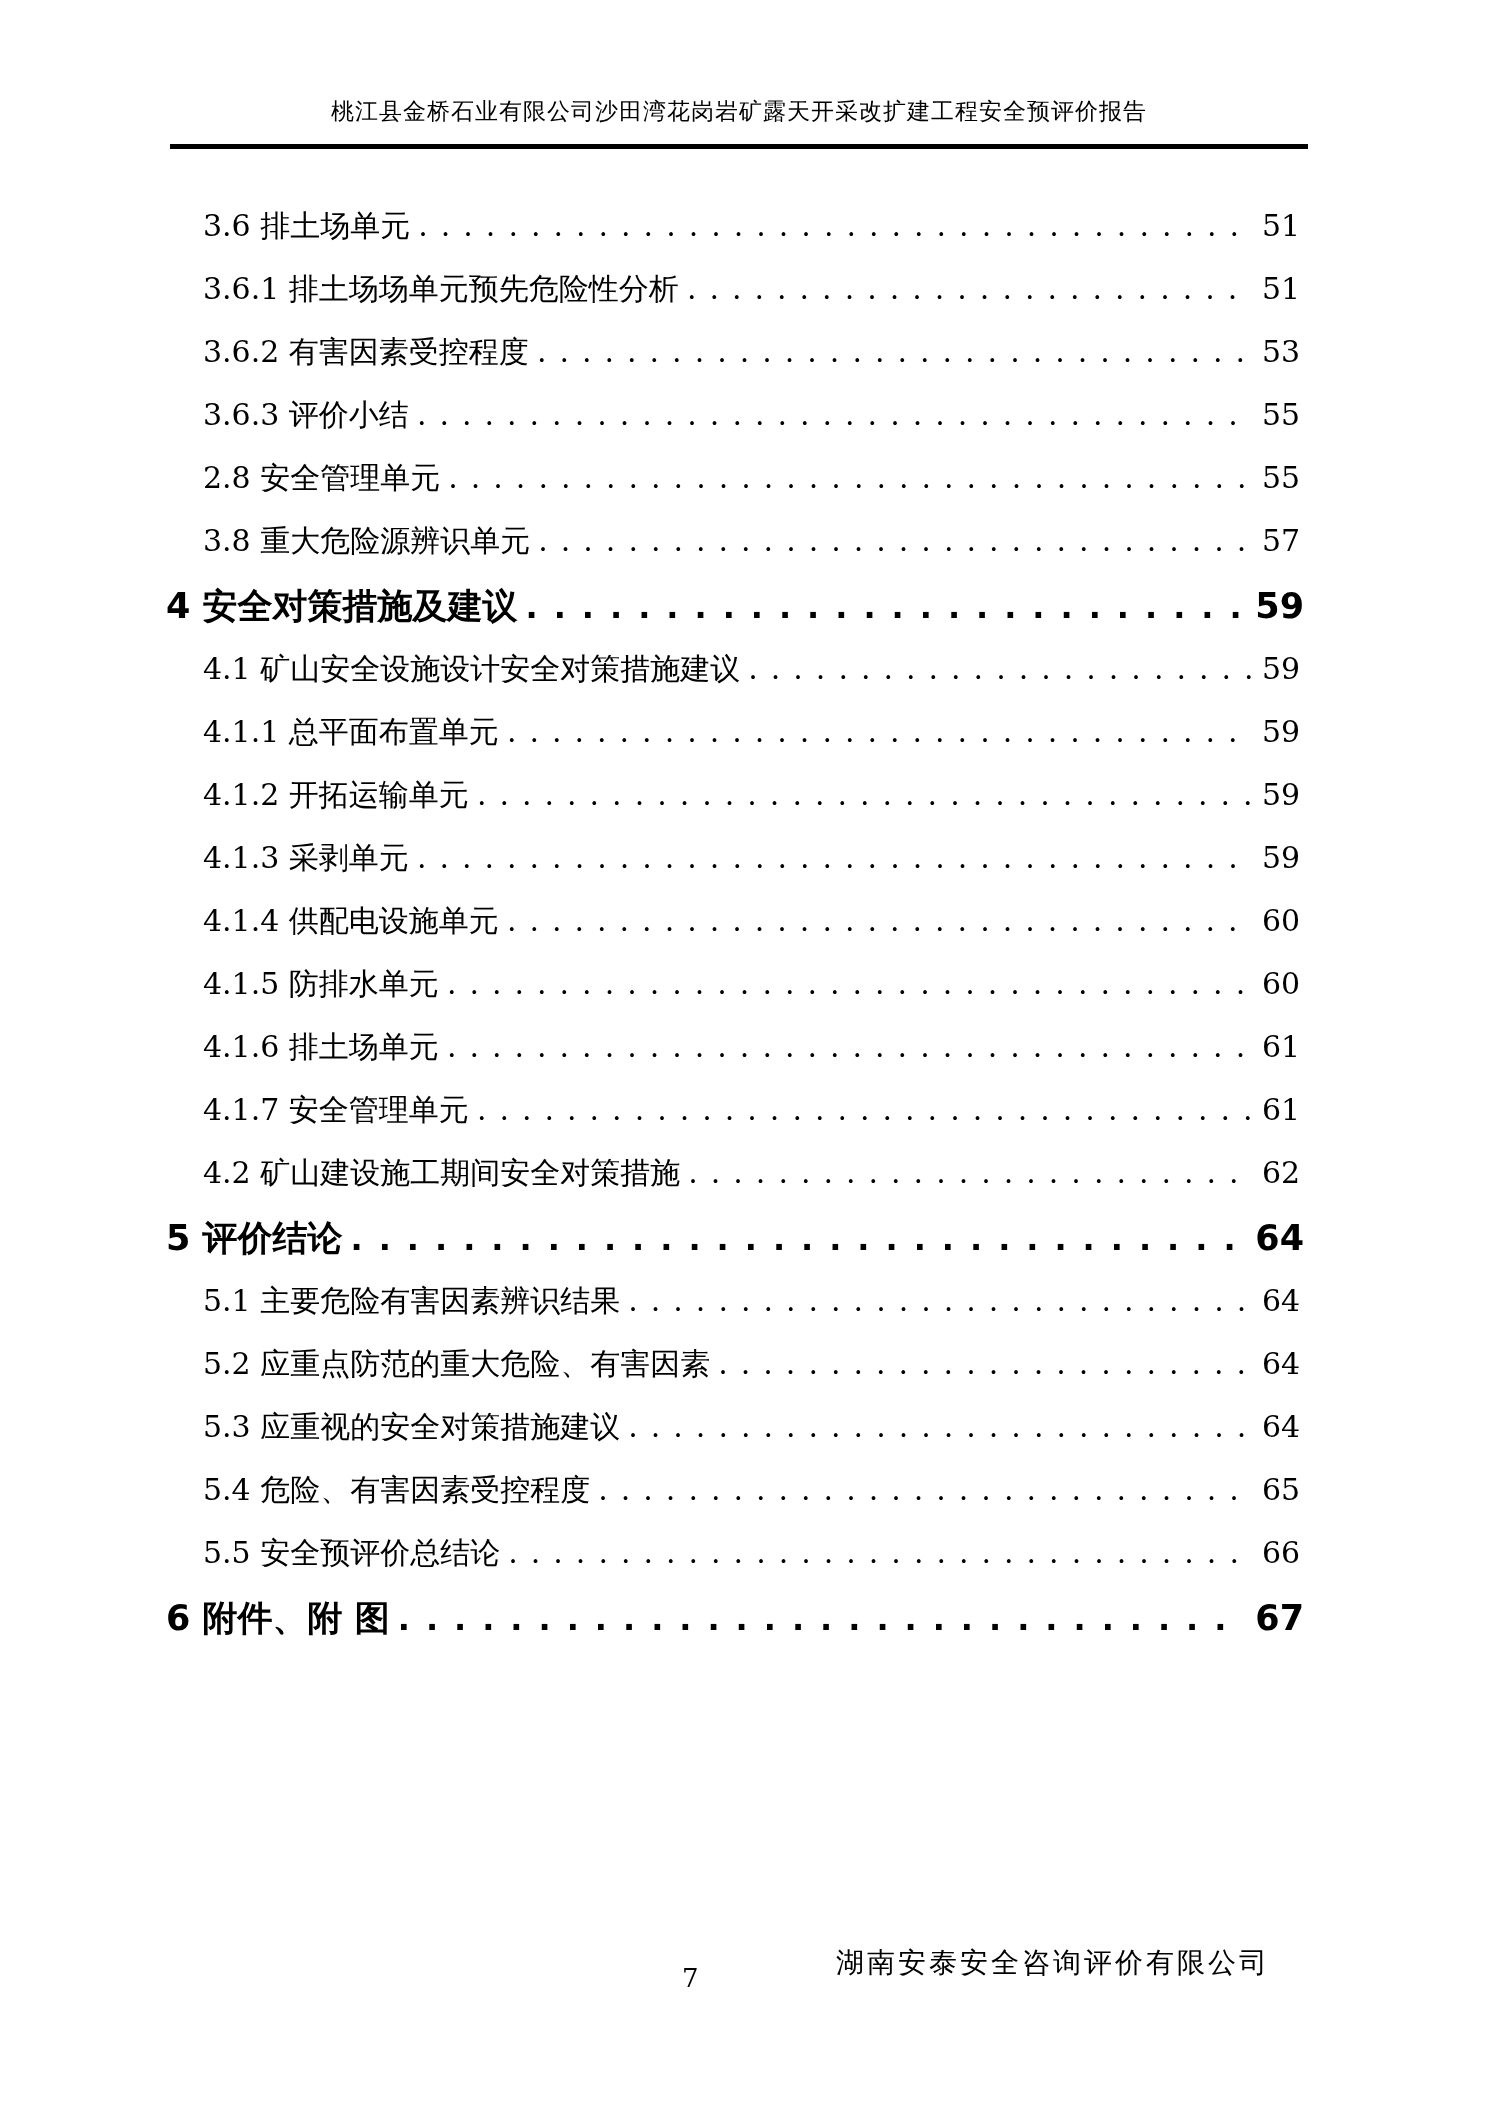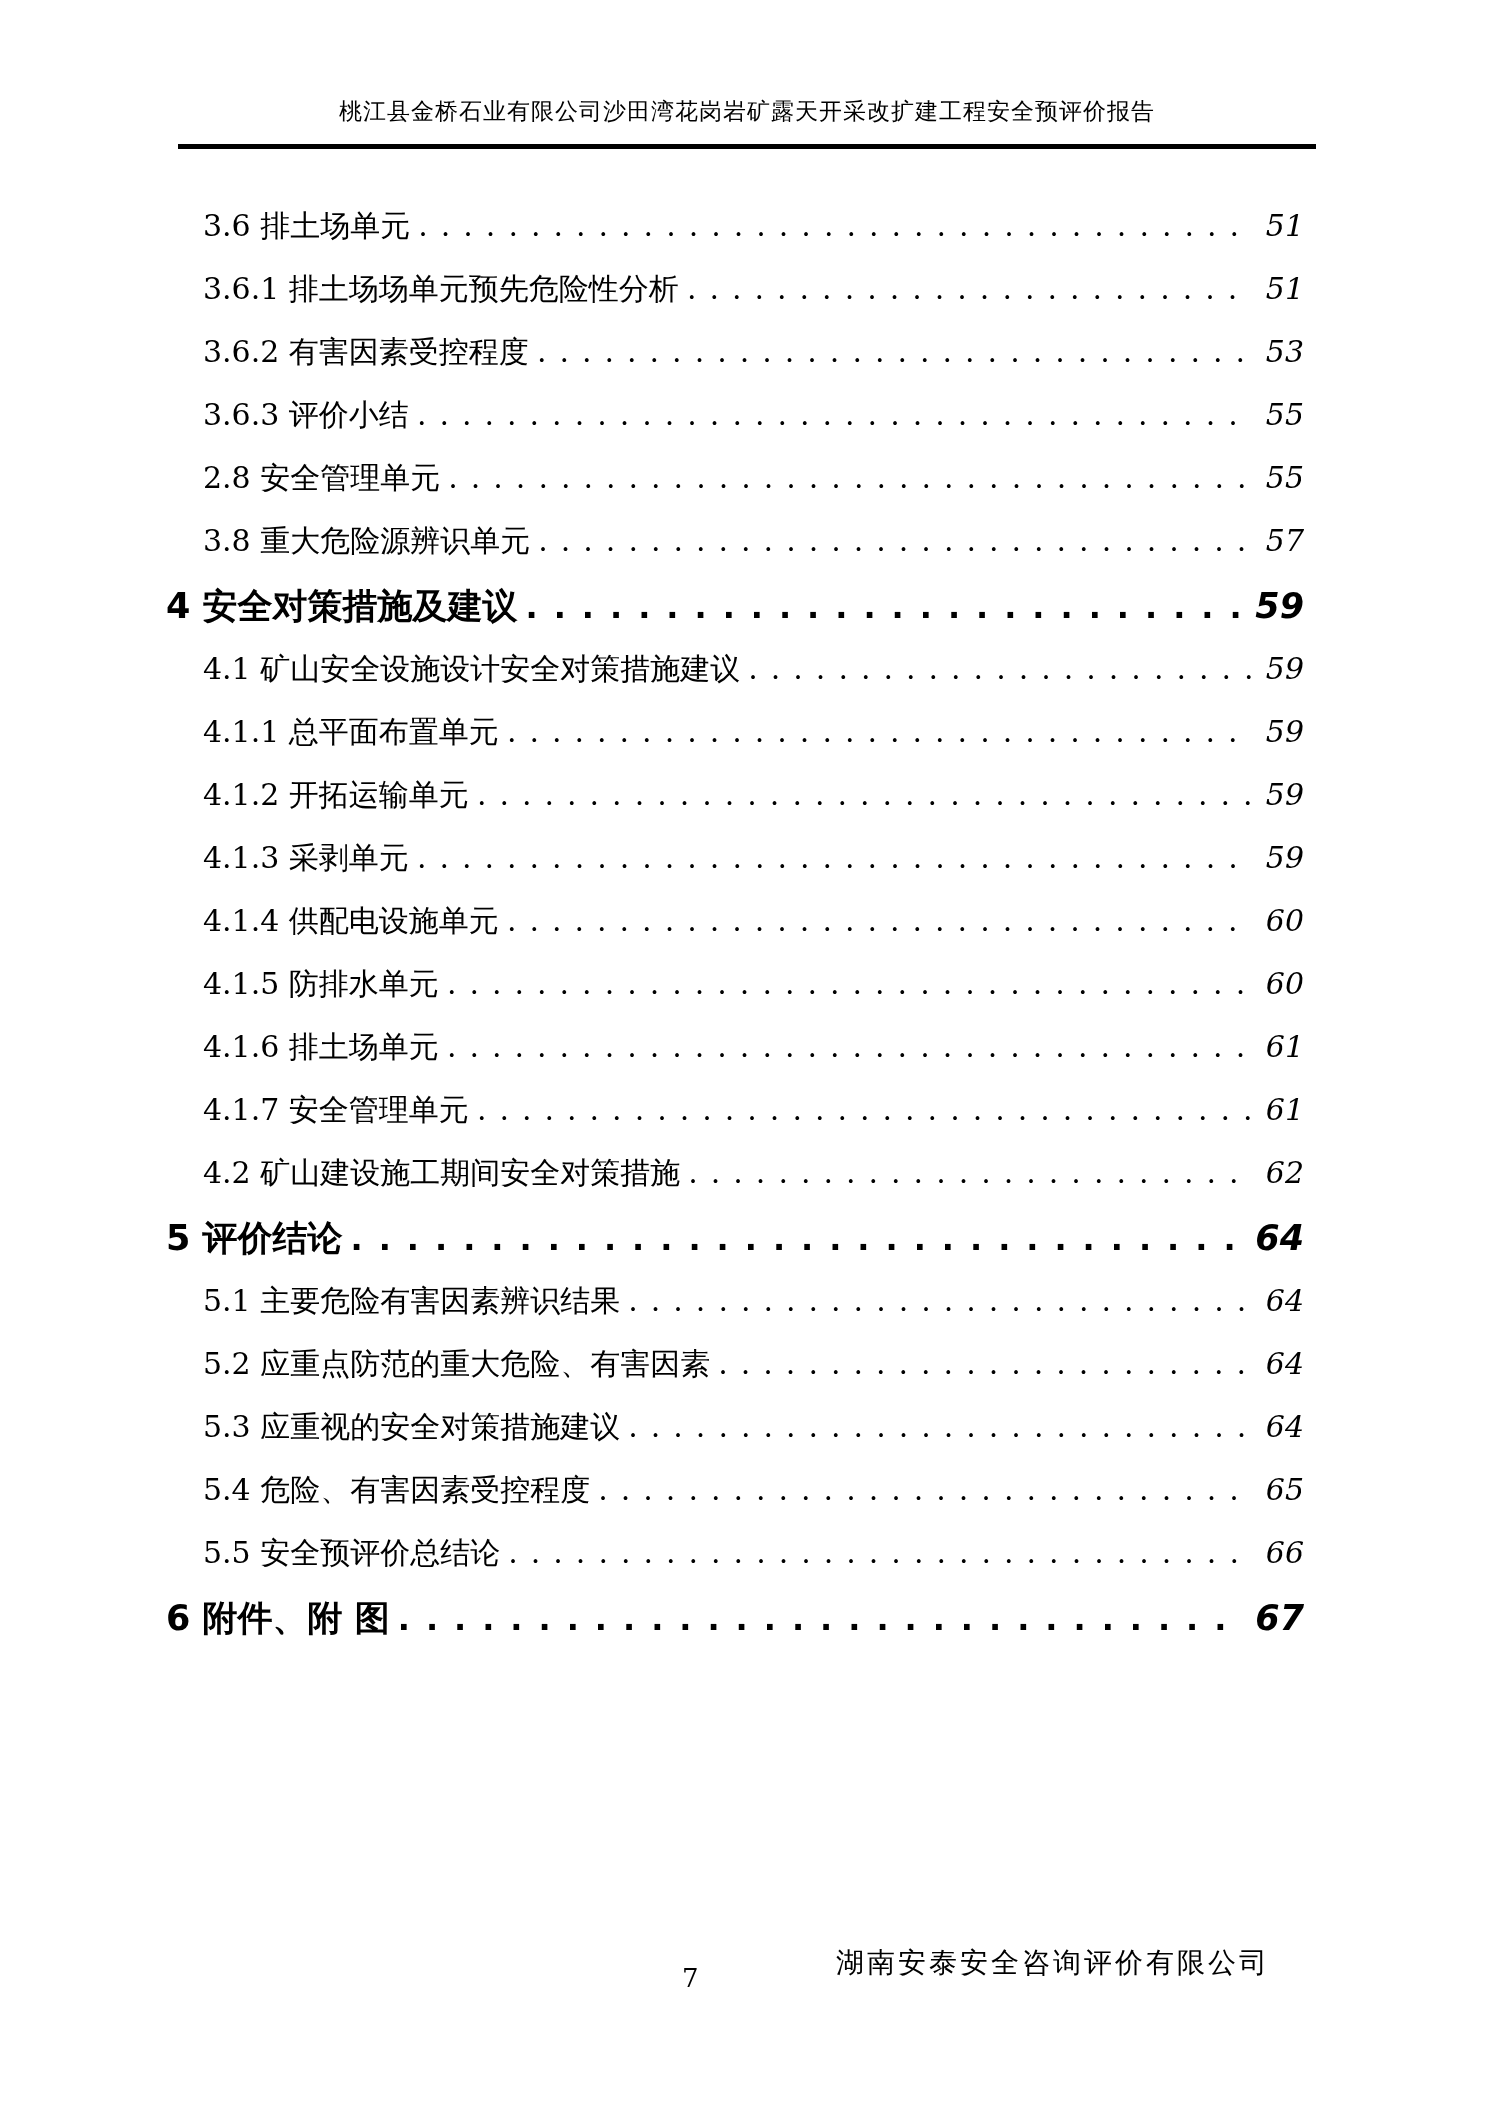--- a/index.html
+++ b/index.html
@@ -13,21 +13,21 @@
   }
   .page {
     position: absolute;
     inset: 0;
     background: #ffffff;
   }
   
   .doc-header {
     position: absolute;
     top: 96px;
-    left: 178px;
+    left: 170px;
     width: 1138px;
   }
   .doc-header-title {
     text-align: center;
     font-size: 23px;
     line-height: 30px;
     letter-spacing: 1px;
     white-space: nowrap;
   }
   .doc-header-rule {
@@ -70,24 +70,22 @@
     letter-spacing: 13px;
     font-size: 30px;
     direction: rtl; 
     text-align: left;
     direction: ltr;
   }
   .toc-row.chapter .toc-leader { letter-spacing: 16px; font-size: 32px; }
   .toc-page {
     flex: 0 0 auto;
     min-width: 52px;
-    text-align: right;
     padding-left: 10px;
     white-space: nowrap;
-    font-style: italic;
   }
   
   .doc-footer {
     position: absolute;
     top: 1946px;
     left: 166px;
     width: 1138px;
     height: 60px;
   }
   .footer-page-number {

